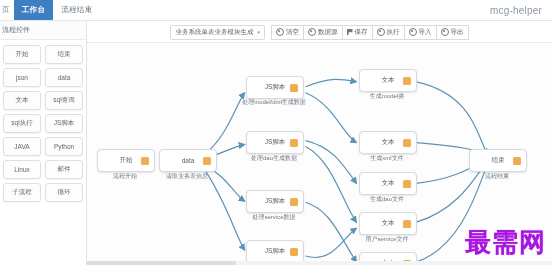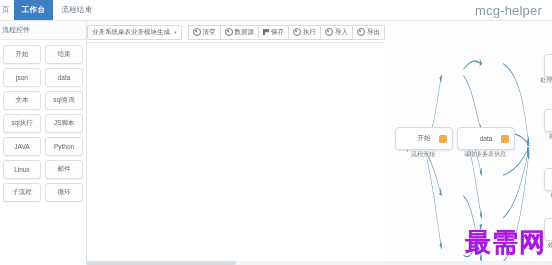--- a/index.html
+++ b/index.html
@@ -17,21 +17,21 @@
   }
   .nav-tab{
     display:flex;align-items:center;justify-content:center;
     padding:0 8px;font-size:7.5px;color:#6b7785;cursor:pointer;
     letter-spacing:.3px;
   }
   .nav-tab.first{padding-left:2px;padding-right:4px;color:#7a8591;}
   .nav-tab.active{background:#3d7fc1;color:#ffffff;font-weight:bold;justify-content:flex-end;}
   .brand{
     margin-left:auto;display:flex;align-items:center;padding-right:10px;
-    font-size:13px;color:#8b98a6;letter-spacing:.2px;
+    font-size:10px;color:#8b98a6;letter-spacing:.2px;
   }
   
   .wrap{display:flex;height:245px;}
   
   .sidebar{
     width:86px;background:#ffffff;border-right:1px solid #dfe3e8;
     display:flex;flex-direction:column;position:relative;
   }
   .sidebar-head{
     height:18px;line-height:18px;padding-left:2px;
@@ -39,21 +39,21 @@
     background:#fbfcfd;white-space:nowrap;overflow:hidden;
   }
   .palette{padding:5px 3px 0 3px;display:flex;flex-wrap:wrap;gap:4px 4px;}
   .pal-btn{
     width:36px;height:17px;border:1px solid #dcdfe3;border-radius:3px;
     background:#fdfdfd;display:flex;align-items:center;justify-content:center;
     font-size:6.5px;color:#5d6872;cursor:pointer;
     box-shadow:0 1px 1px rgba(0,0,0,.04);
   }
   
-  .main{flex:1;display:flex;flex-direction:row;position:relative;background:#ffffff;}
+  .main{flex:1;display:flex;flex-direction:column;position:relative;background:#ffffff;}
   .toolbar{
     height:20px;display:flex;align-items:center;justify-content:center;
     gap:0px;border-bottom:1px solid #e6e9ec;background:#ffffff;padding-top:1px;
   }
   .tb-select{
     height:13px;border:1px solid #d7dbe0;border-radius:2px;background:#fff;
     display:flex;align-items:center;padding:0 4px;font-size:6.5px;color:#5a646e;
     margin-right:6px;cursor:pointer;white-space:nowrap;
   }
   .tb-select .caret{margin-left:4px;font-size:5px;color:#8a939c;}

